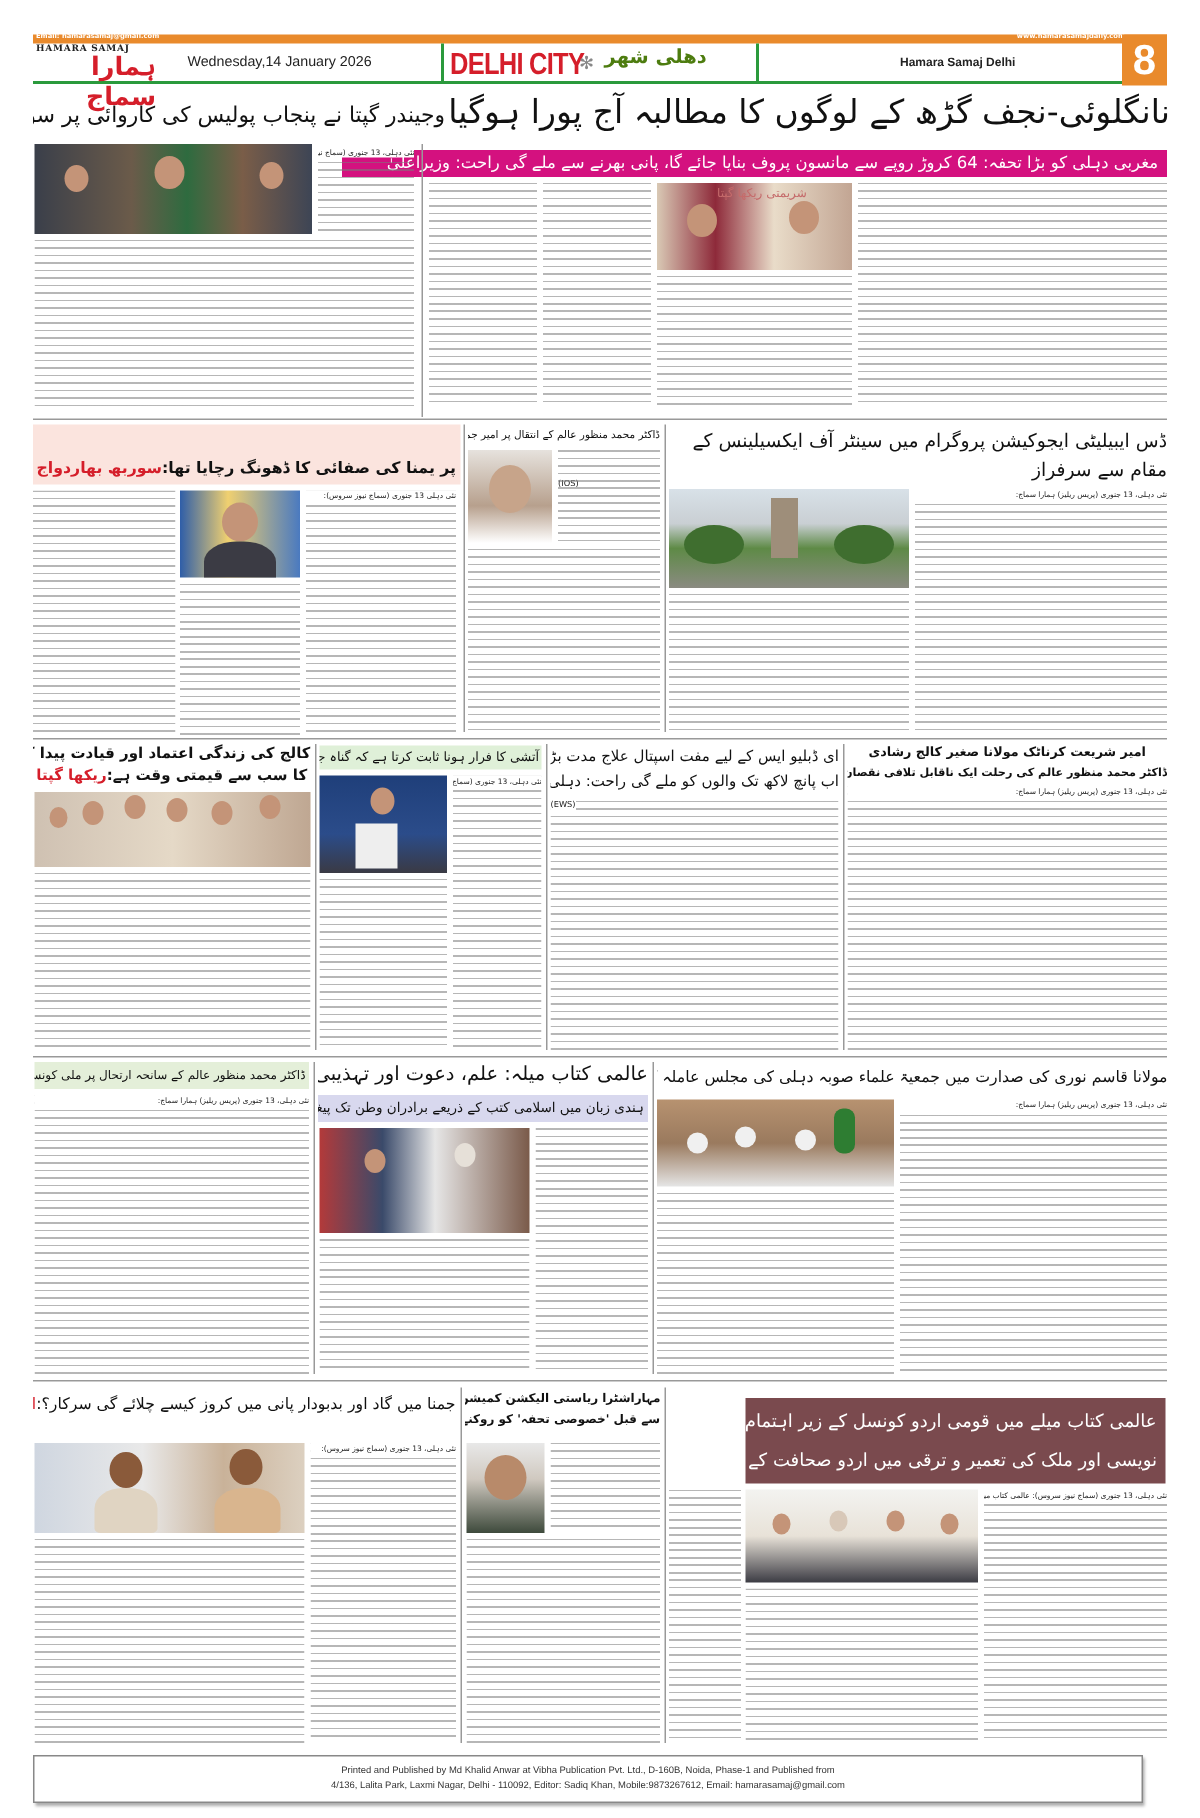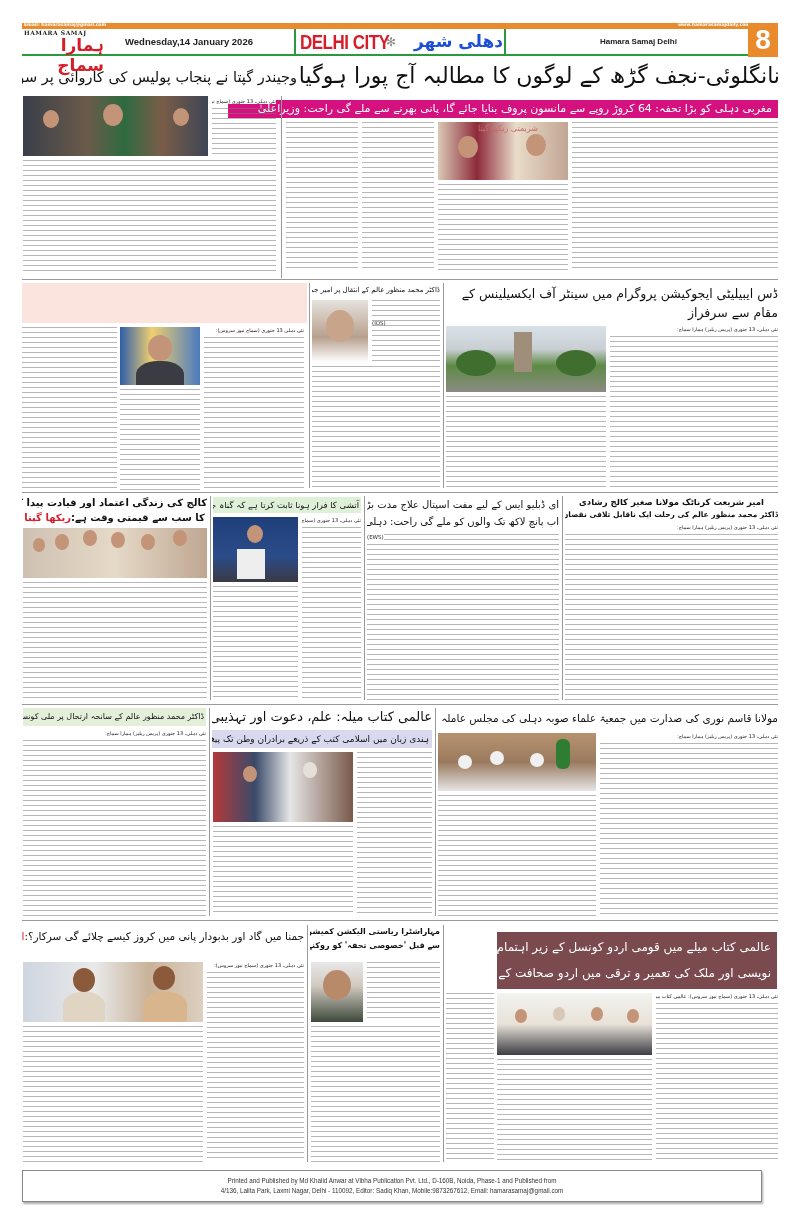--- a/index.html
+++ b/index.html
@@ -7,26 +7,26 @@
   body { position: relative; font-family: "DejaVu Sans", sans-serif; color: #222; }
   .abs { position: absolute; }
 
   
   .topbar { left: 22px; top: 23px; width: 756px; height: 6px; background: #e98a2c; }
   .email-top { left: 24px; top: 22px; font-size: 4.5px; color: #fff; font-weight: bold; white-space: nowrap; }
   .web-top { right: 50px; top: 22px; font-size: 4.5px; color: #fff; font-weight: bold; white-space: nowrap; }
   .mast { left: 22px; top: 29px; width: 756px; height: 27px; border-bottom: 2px solid #2a9a3c; }
   .logo-en { left: 24px; top: 29px; font-size: 6px; font-weight: bold; font-family: "DejaVu Serif", serif; letter-spacing: 0.5px; color: #222; }
   .logo-ur { left: 24px; top: 35px; width: 80px; height: 20px; color: #d51e2a; font-size: 17px; font-weight: bold; direction: rtl; text-align: right; line-height: 20px; }
-  .date { left: 125px; top: 36px; font-size: 9.5px; font-weight: bold; font-family: "Liberation Sans", sans-serif; color: #222; }
+  .date { left: 125px; top: 36px; font-size: 9.5px; font-weight: normal; font-family: "Liberation Sans", sans-serif; color: #222; }
   .divider-v1 { left: 294px; top: 29px; width: 2px; height: 27px; background: #2a9a3c; }
   .divider-v2 { left: 504px; top: 29px; width: 2px; height: 27px; background: #2a9a3c; }
   .city-en { left: 300px; top: 31px; font-size: 17px; font-weight: bold; font-family: "Liberation Sans", sans-serif; color: #d51e2a; letter-spacing: -0.5px; transform: scaleY(1.2); transform-origin: top left; }
   .city-gear { left: 386px; top: 35px; font-size: 12px; color: #888; }
-  .city-ur { left: 403px; top: 31px; width: 100px; font-size: 17px; color: #1d4ed8; font-weight: bold; direction: rtl; text-align: right; }
+  .city-ur { left: 403px; top: 31px; width: 100px; font-size: 13px; color: #4d7c0f; font-weight: bold; direction: rtl; text-align: left; }
   .paper-name { left: 600px; top: 37px; font-size: 8px; font-weight: bold; font-family: "Liberation Sans", sans-serif; color: #222; }
   .page-num { left: 748px; top: 23px; width: 30px; height: 34px; background: #e98a2c; color: #fff; font-size: 28px; font-weight: bold; text-align: center; line-height: 34px; font-family: "Liberation Sans", sans-serif; }
 
   
   .hl { direction: rtl; text-align: right; white-space: nowrap; overflow: hidden; font-family: "DejaVu Sans", sans-serif; color: #111; }
   .red { color: #d51e2a; }
   .photo { background: linear-gradient(135deg, #8a6e55 0%, #c9a785 40%, #5a4a3e 100%); overflow: hidden; }
   .txt { overflow: hidden; }
   .txt::before {
     content: ""; display: block; width: 100%; height: 100%;
@@ -85,20 +85,23 @@
   <div class="abs" style="left:40px; top:2px; font-size:8px; color:#c56b6b; direction:rtl;">شریمتی ریکھا گپتا</div>
   <div class="head" style="left:20px; top:14px; width:20px; height:22px;"></div>
   <div class="head" style="left:88px; top:12px; width:20px; height:22px;"></div>
 </div>
 <div class="abs txt" style="left:438px; top:184px; width:130px; height:88px;"></div>
 <div class="abs txt" style="left:572px; top:122px; width:206px; height:150px;"></div>
 
 <div class="abs hline" style="left:22px; top:279px; width:756px;"></div>
 
 <div class="abs" style="left:22px; top:283px; width:285px; height:40px; background:#fbe4de;">
+  <div class="hl" style="position:absolute; left:2px; top:20px; width:280px; font-size:10.5px; font-weight:bold; line-height:18px;">
+    <span>پر یمنا کی صفائی کا ڈھونگ رچایا تھا:</span><span class="red">سوربھ بھاردواج</span>
+  </div>
 </div>
 <div class="abs txt" style="left:22px; top:327px; width:95px; height:165px;"></div>
 <div class="abs photo" style="left:120px; top:327px; width:80px; height:58px; background:linear-gradient(90deg,#2f5ea8 0%,#f0d070 40%,#4a7ac0 100%);">
   <div class="head" style="left:28px; top:8px; width:24px; height:26px;"></div>
   <div class="person" style="left:16px; top:34px; width:48px; height:30px; background:#3b3b44;"></div>
 </div>
 <div class="abs txt" style="left:120px; top:389px; width:80px; height:103px;"></div>
 <div class="abs txt" style="left:204px; top:327px; width:100px; height:165px;"></div>
 <div class="abs" style="left:204px; top:327px; width:100px; font-size:5px; direction:rtl; text-align:right; background:#fff; white-space:nowrap; overflow:hidden;">نئی دہلی 13 جنوری (سماج نیوز سروس):</div>
 

